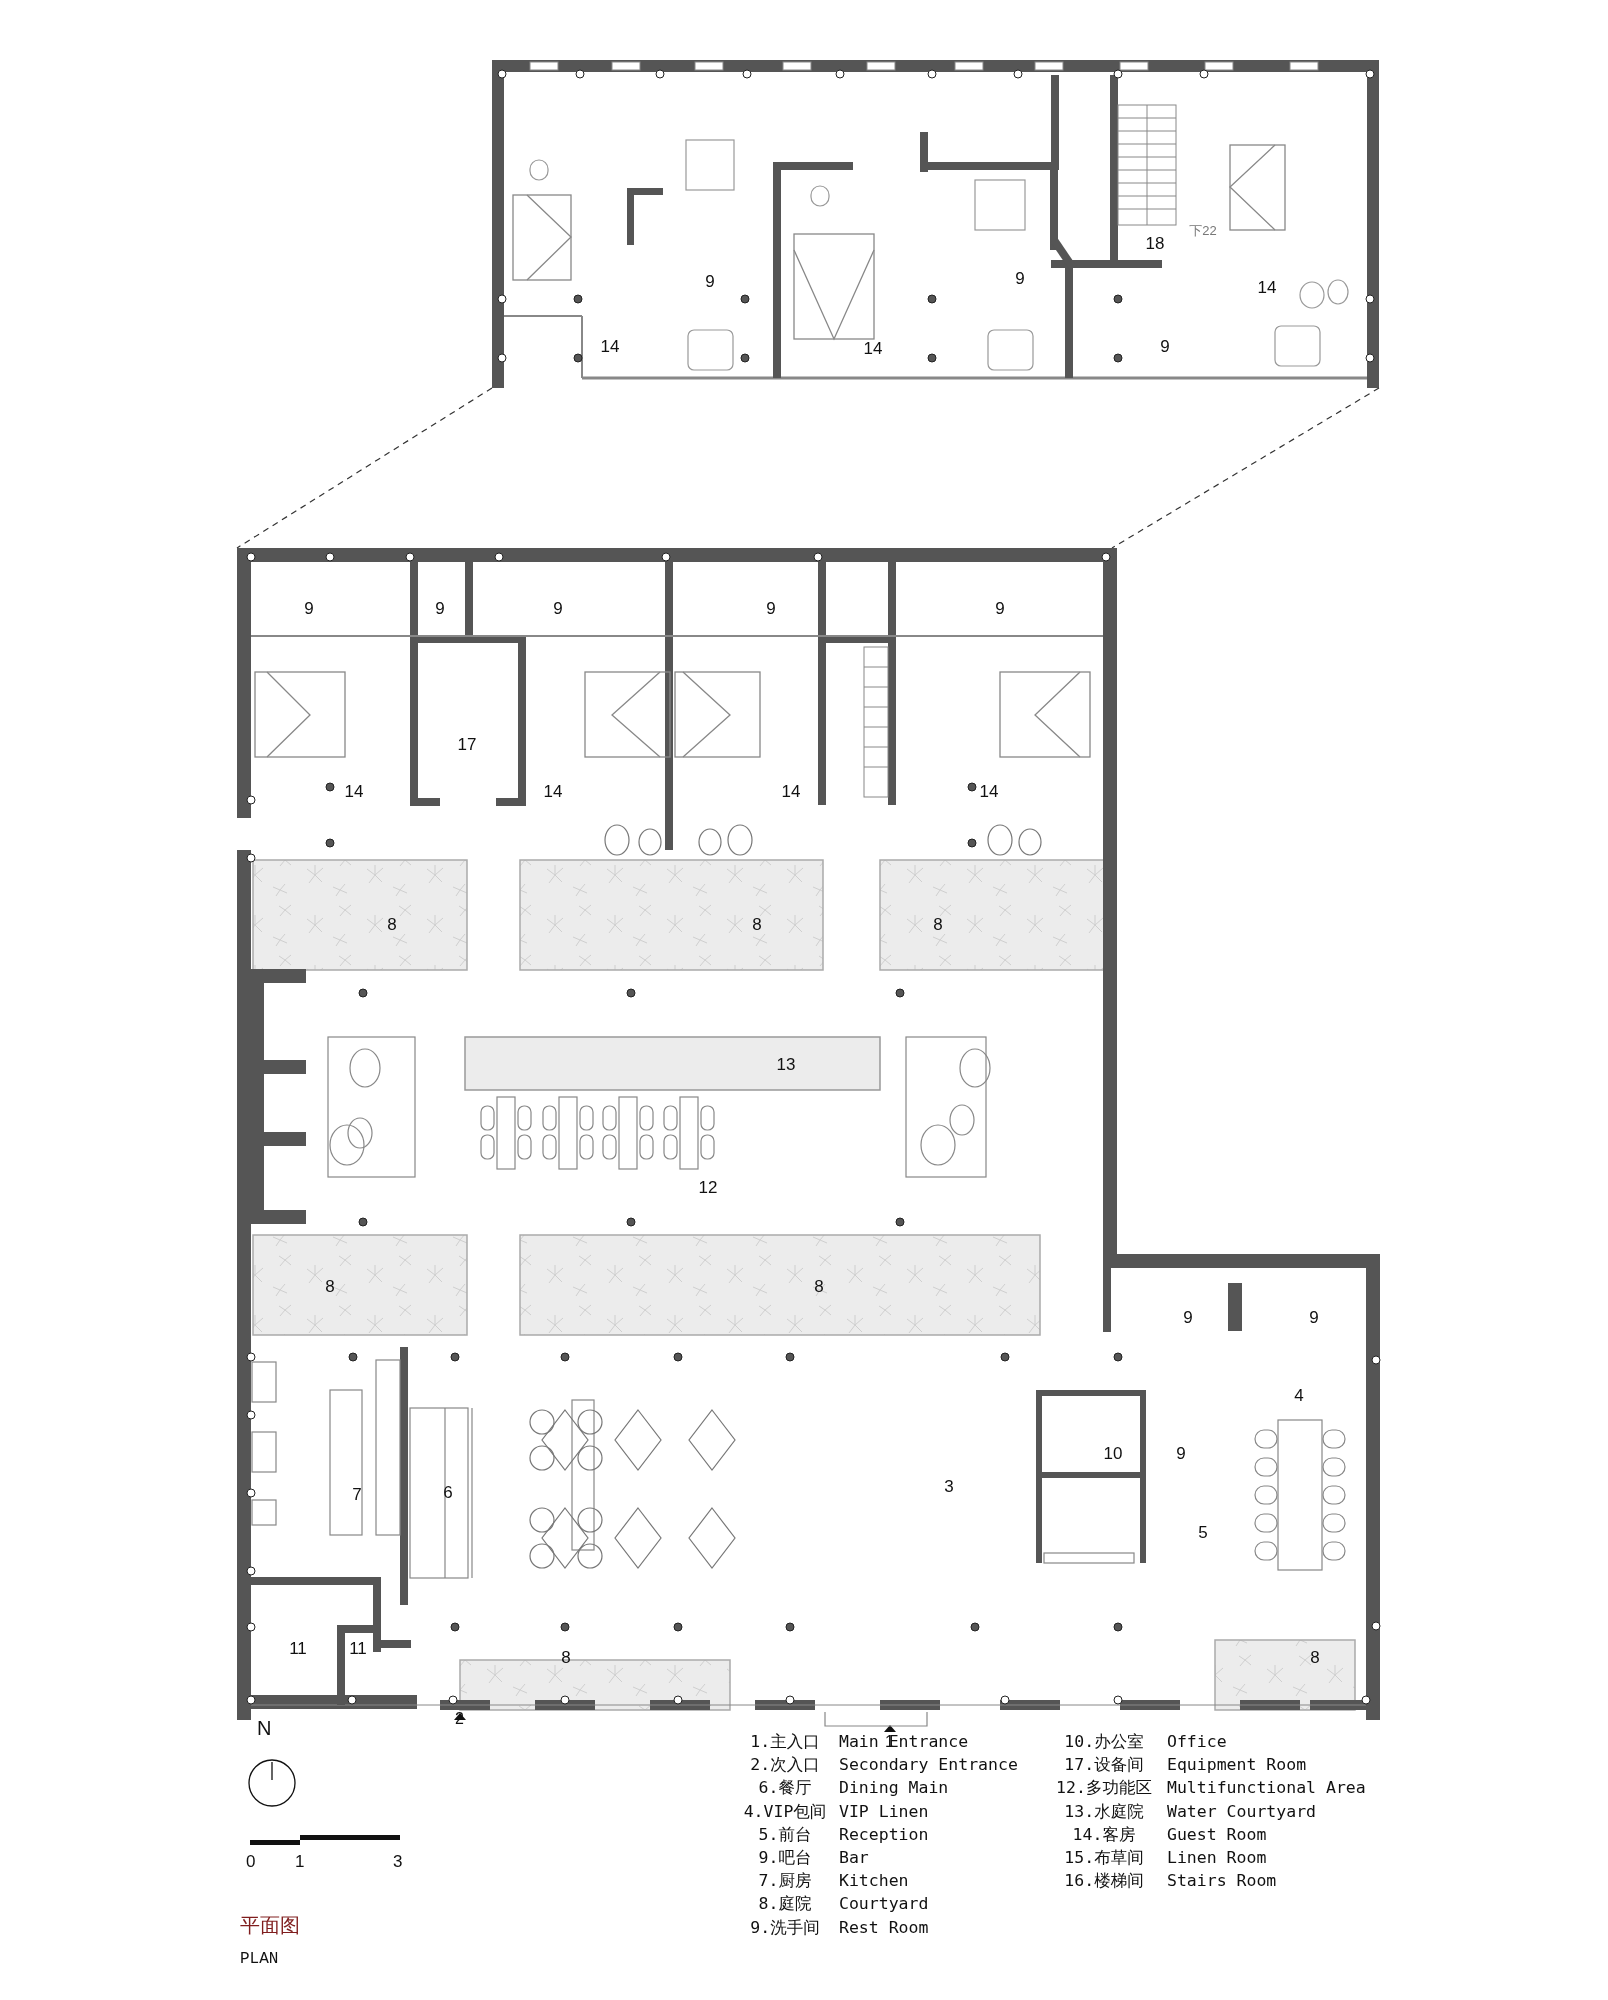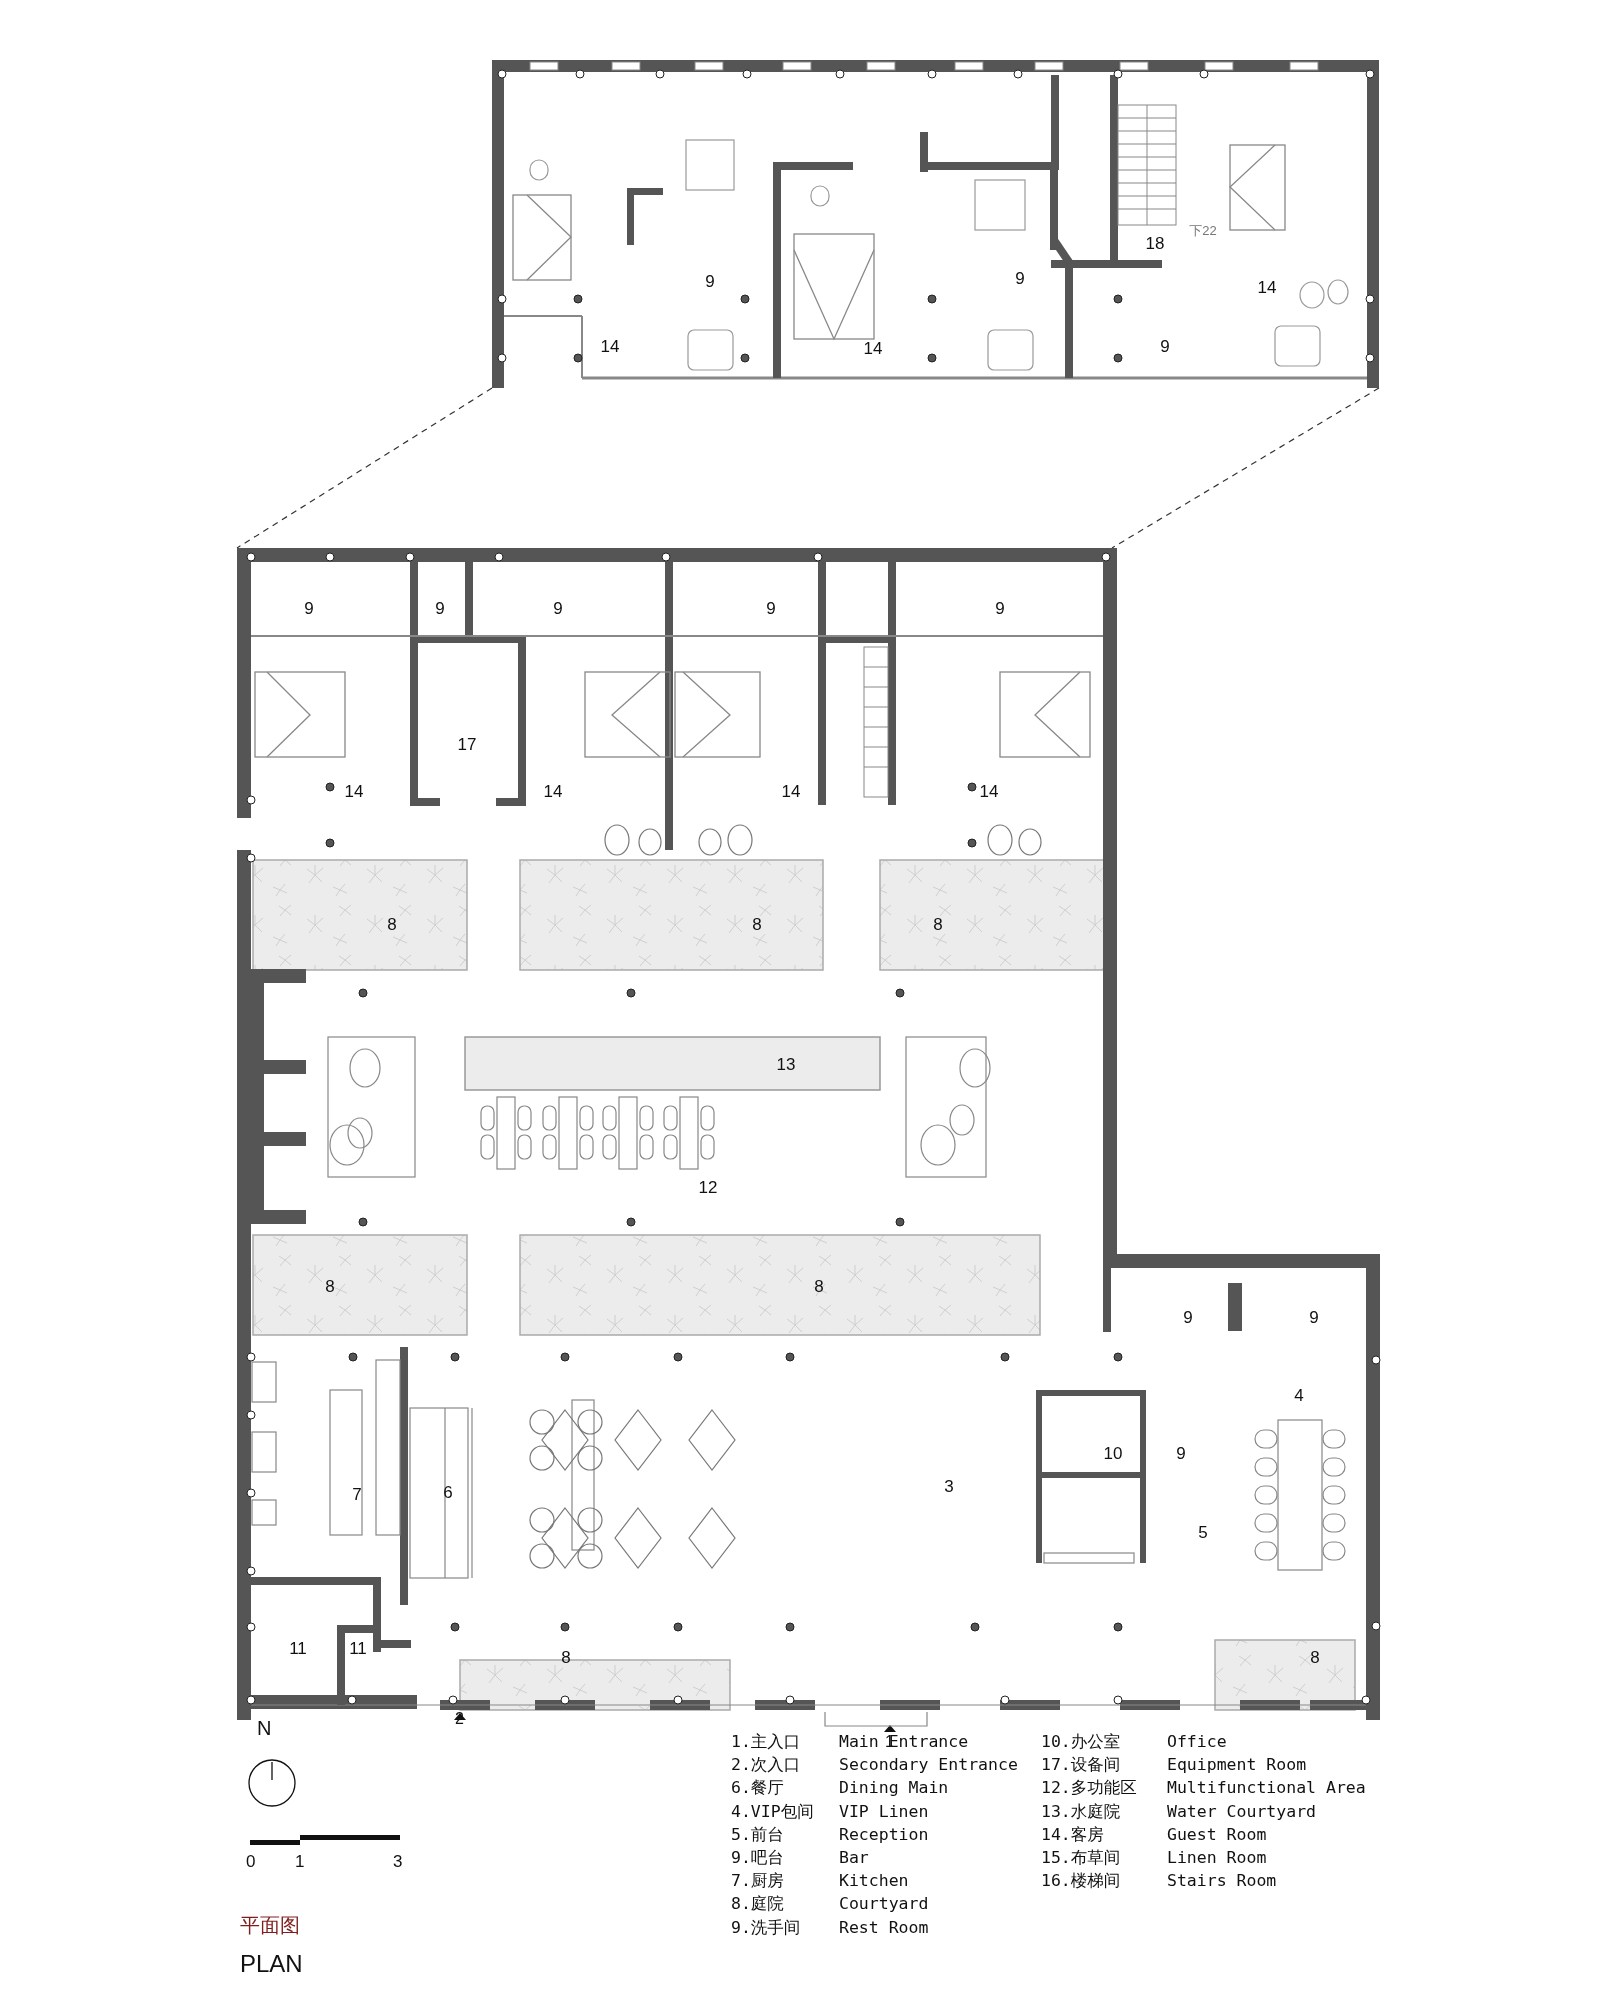--- a/index.html
+++ b/index.html
@@ -1,27 +1,27 @@
 <!DOCTYPE html>
 <html><head>
 <meta charset="utf-8">
 <style>
   html, body { margin: 0; padding: 0; background: #ffffff; }
   body { width: 1608px; height: 2000px; position: relative; overflow: hidden; font-family: "DejaVu Sans", sans-serif; }
   #plan { position: absolute; left: 0; top: 0; width: 1608px; height: 2000px; }
   .lbl { font-family: "Liberation Sans", sans-serif; font-size: 17px; fill: #111; text-anchor: middle; dominant-baseline: middle; }
   .legend { position: absolute; font-family: "DejaVu Sans Mono", monospace; font-size: 16.5px; color: #111; line-height: 23.2px; }
   .legend .row { display: flex; white-space: nowrap; }
-  .legend .num { width: 104px; }
+  .legend .num { width: 104px; text-align: center; }
   .legend-left { left: 731px; top: 1730px; }
   .legend-left .num { width: 108px; }
   .legend-right { left: 1041px; top: 1730px; }
   .legend-right .num { width: 126px; }
   .title-cn { position: absolute; left: 240px; top: 1912px; font-family: Liberation Mono, monospace; font-size: 20px; color: #7f1d1d; }
-  .title-en { position: absolute; left: 240px; top: 1950px; font-family: Liberation Sans, sans-serif; font-size: 24px; color: #111; }
+  .title-en { position: absolute; left: 240px; top: 1950px; font-family: Liberation Mono, monospace; font-size: 16px; color: #111; }
   .scale-label { position: absolute; font-family: "Liberation Sans", sans-serif; font-size: 17px; color: #111; }
   .north-label { position: absolute; left: 257px; top: 1717px; font-family: "Liberation Sans", sans-serif; font-size: 20px; color: #111; }
   .entrance-label { position: absolute; font-family: "Liberation Sans", sans-serif; font-size: 16px; color: #111; }
 </style>
 </head>
 <body>
 
 <svg id="plan" viewBox="0 0 1608 2000" xmlns="http://www.w3.org/2000/svg">
   <defs>
     <pattern id="plant" width="60" height="50" patternUnits="userSpaceOnUse">

